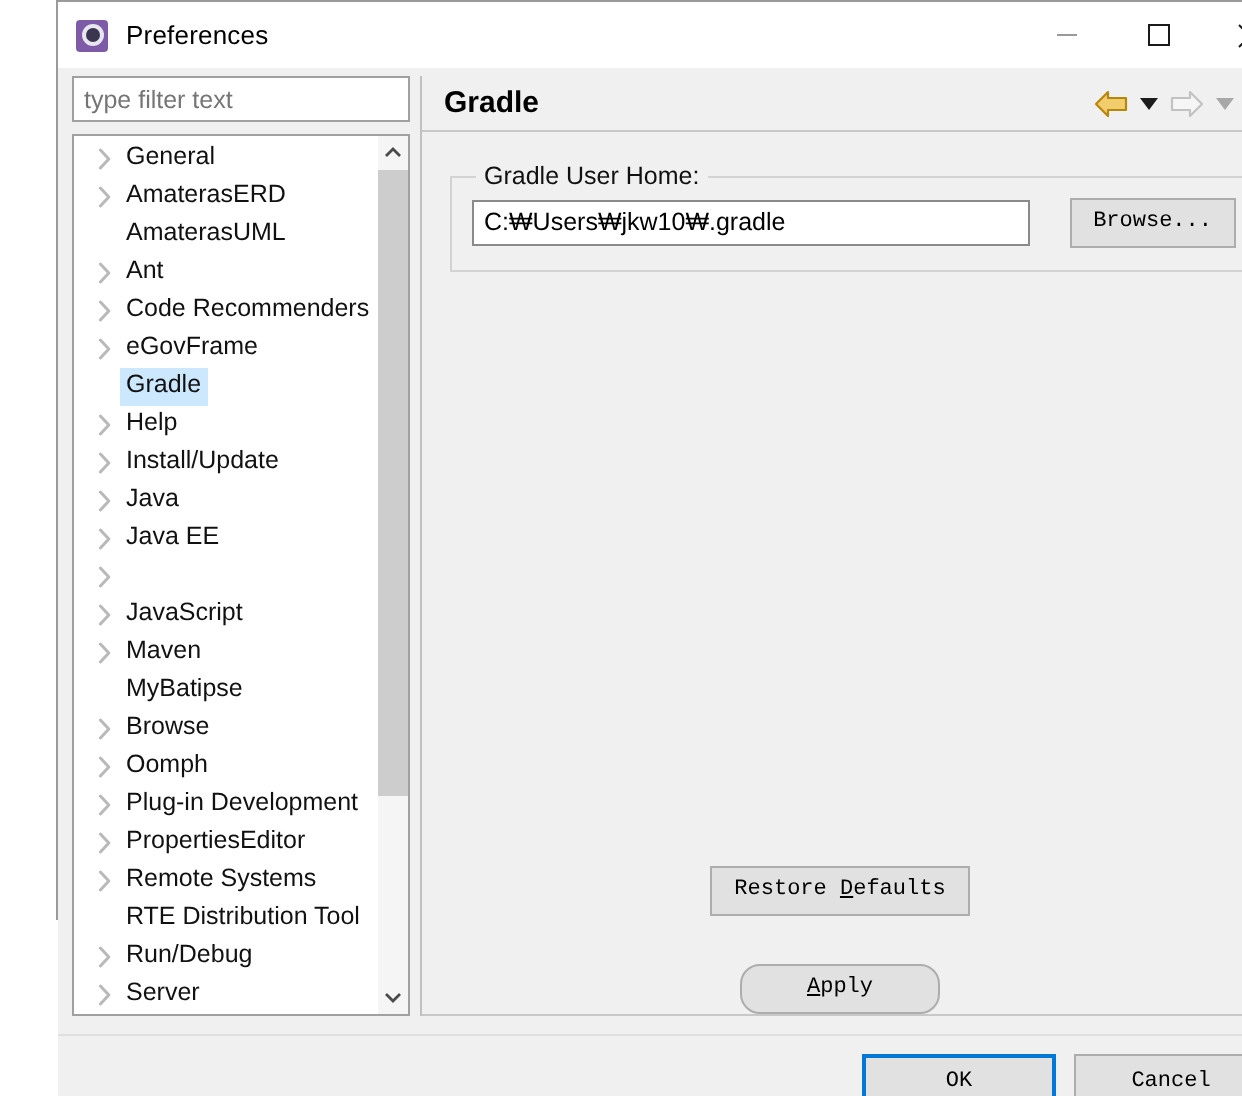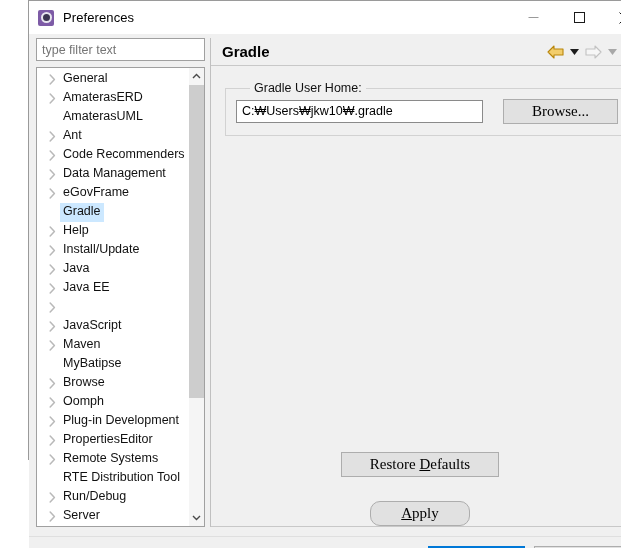--- a/index.html
+++ b/index.html
@@ -224,21 +224,21 @@
   }
   .groupbox {
     border: 1px solid #d2d2d2;
     padding: 10px 10px 11px 10px;
     position: relative;
     margin-top: 8px;
   }
   .groupbox > .gb-title {
     position: absolute;
     top: -8px;
-    left: 24px;
+    left: 12px;
     background: #f0f0f0;
     padding: 0 4px;
     font-size: 12.5px;
     color: #111111;
   }
   .field-row {
     display: flex;
     align-items: center;
     gap: 20px;
   }
@@ -252,25 +252,25 @@
     padding: 0 5px;
     line-height: 21px;
     font-family: "Liberation Sans", sans-serif;
     outline: none;
     overflow: hidden;
     white-space: nowrap;
   }
   .btn {
     background: #e1e1e1;
     border: 1px solid #adadad;
-    font-size: 15px;
+    font-size: 11px;
     color: #000000;
     height: 25px;
-    padding: 0 28px;
-    font-family: Liberation Serif, serif;
+    padding: 0 11px;
+    font-family: Liberation Mono, monospace;
     line-height: 23px;
     white-space: nowrap;
     text-align: center;
   }
   #browse-btn { height: 25px; min-width: 62px; }
 
   #pane-footer {
     height: 46px;
     min-height: 46px;
     display: flex;
@@ -386,28 +386,20 @@
                 </svg>
               </span>
               <span class="tree-label">Code Recommenders</span>
             </div>
             <div class="tree-row">
               <span class="twisty">
                 <svg width="7" height="11" viewBox="0 0 7 11">
                   <path d="M1.2 1 L5.4 5.5 L1.2 10" fill="none" stroke="#b9b9b9" stroke-width="1.5" stroke-linecap="round" stroke-linejoin="round"></path>
                 </svg>
               </span>
-              <span class="tree-label">Data Management</span>
-            </div>
-            <div class="tree-row">
-              <span class="twisty">
-                <svg width="7" height="11" viewBox="0 0 7 11">
-                  <path d="M1.2 1 L5.4 5.5 L1.2 10" fill="none" stroke="#b9b9b9" stroke-width="1.5" stroke-linecap="round" stroke-linejoin="round"></path>
-                </svg>
-              </span>
               <span class="tree-label">eGovFrame</span>
             </div>
             <div class="tree-row selected">
               <span class="twisty"></span>
               <span class="tree-label">Gradle</span>
             </div>
             <div class="tree-row">
               <span class="twisty">
                 <svg width="7" height="11" viewBox="0 0 7 11">
                   <path d="M1.2 1 L5.4 5.5 L1.2 10" fill="none" stroke="#b9b9b9" stroke-width="1.5" stroke-linecap="round" stroke-linejoin="round"></path>

